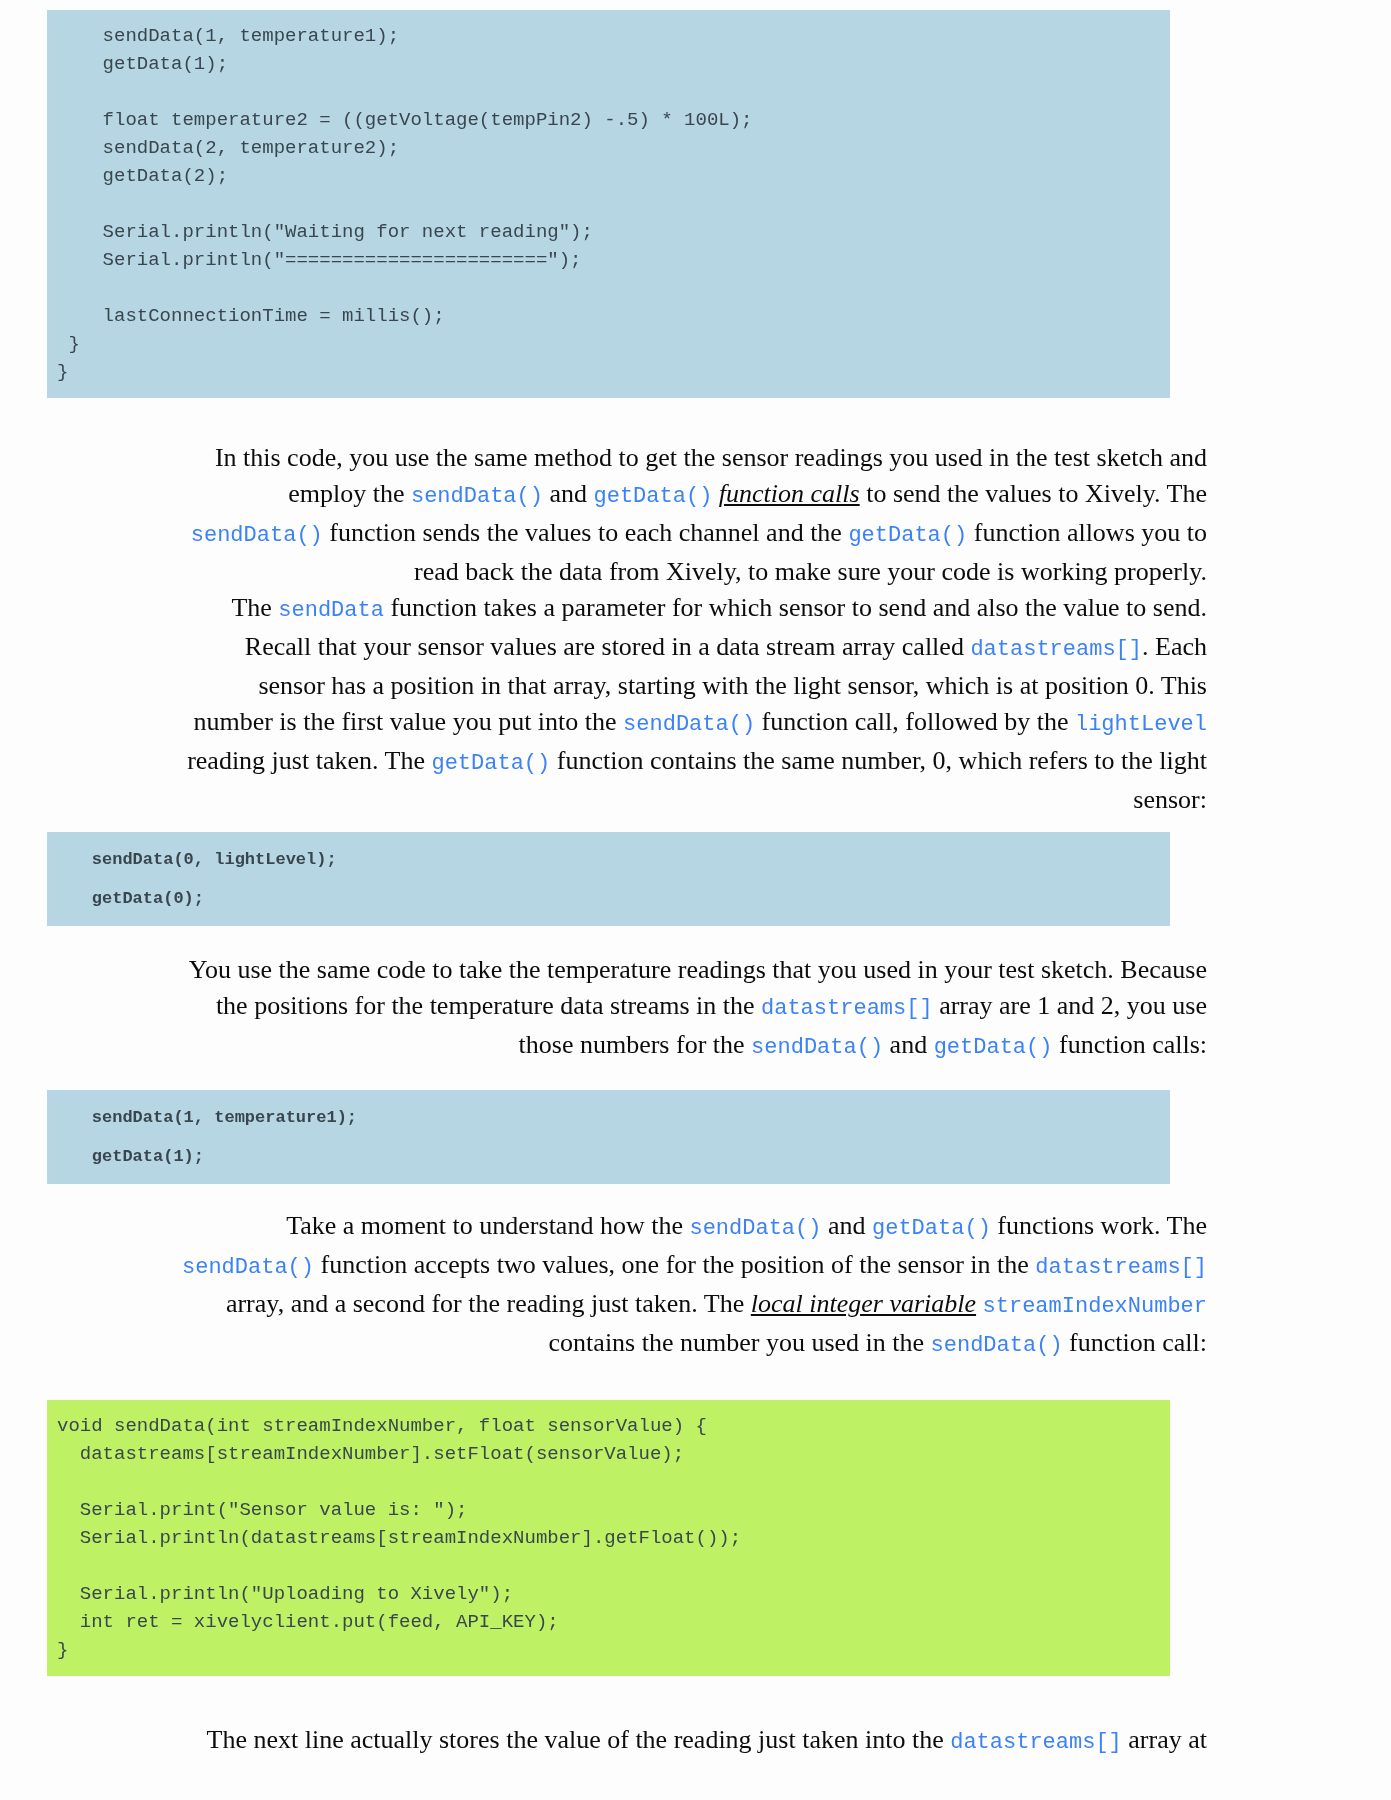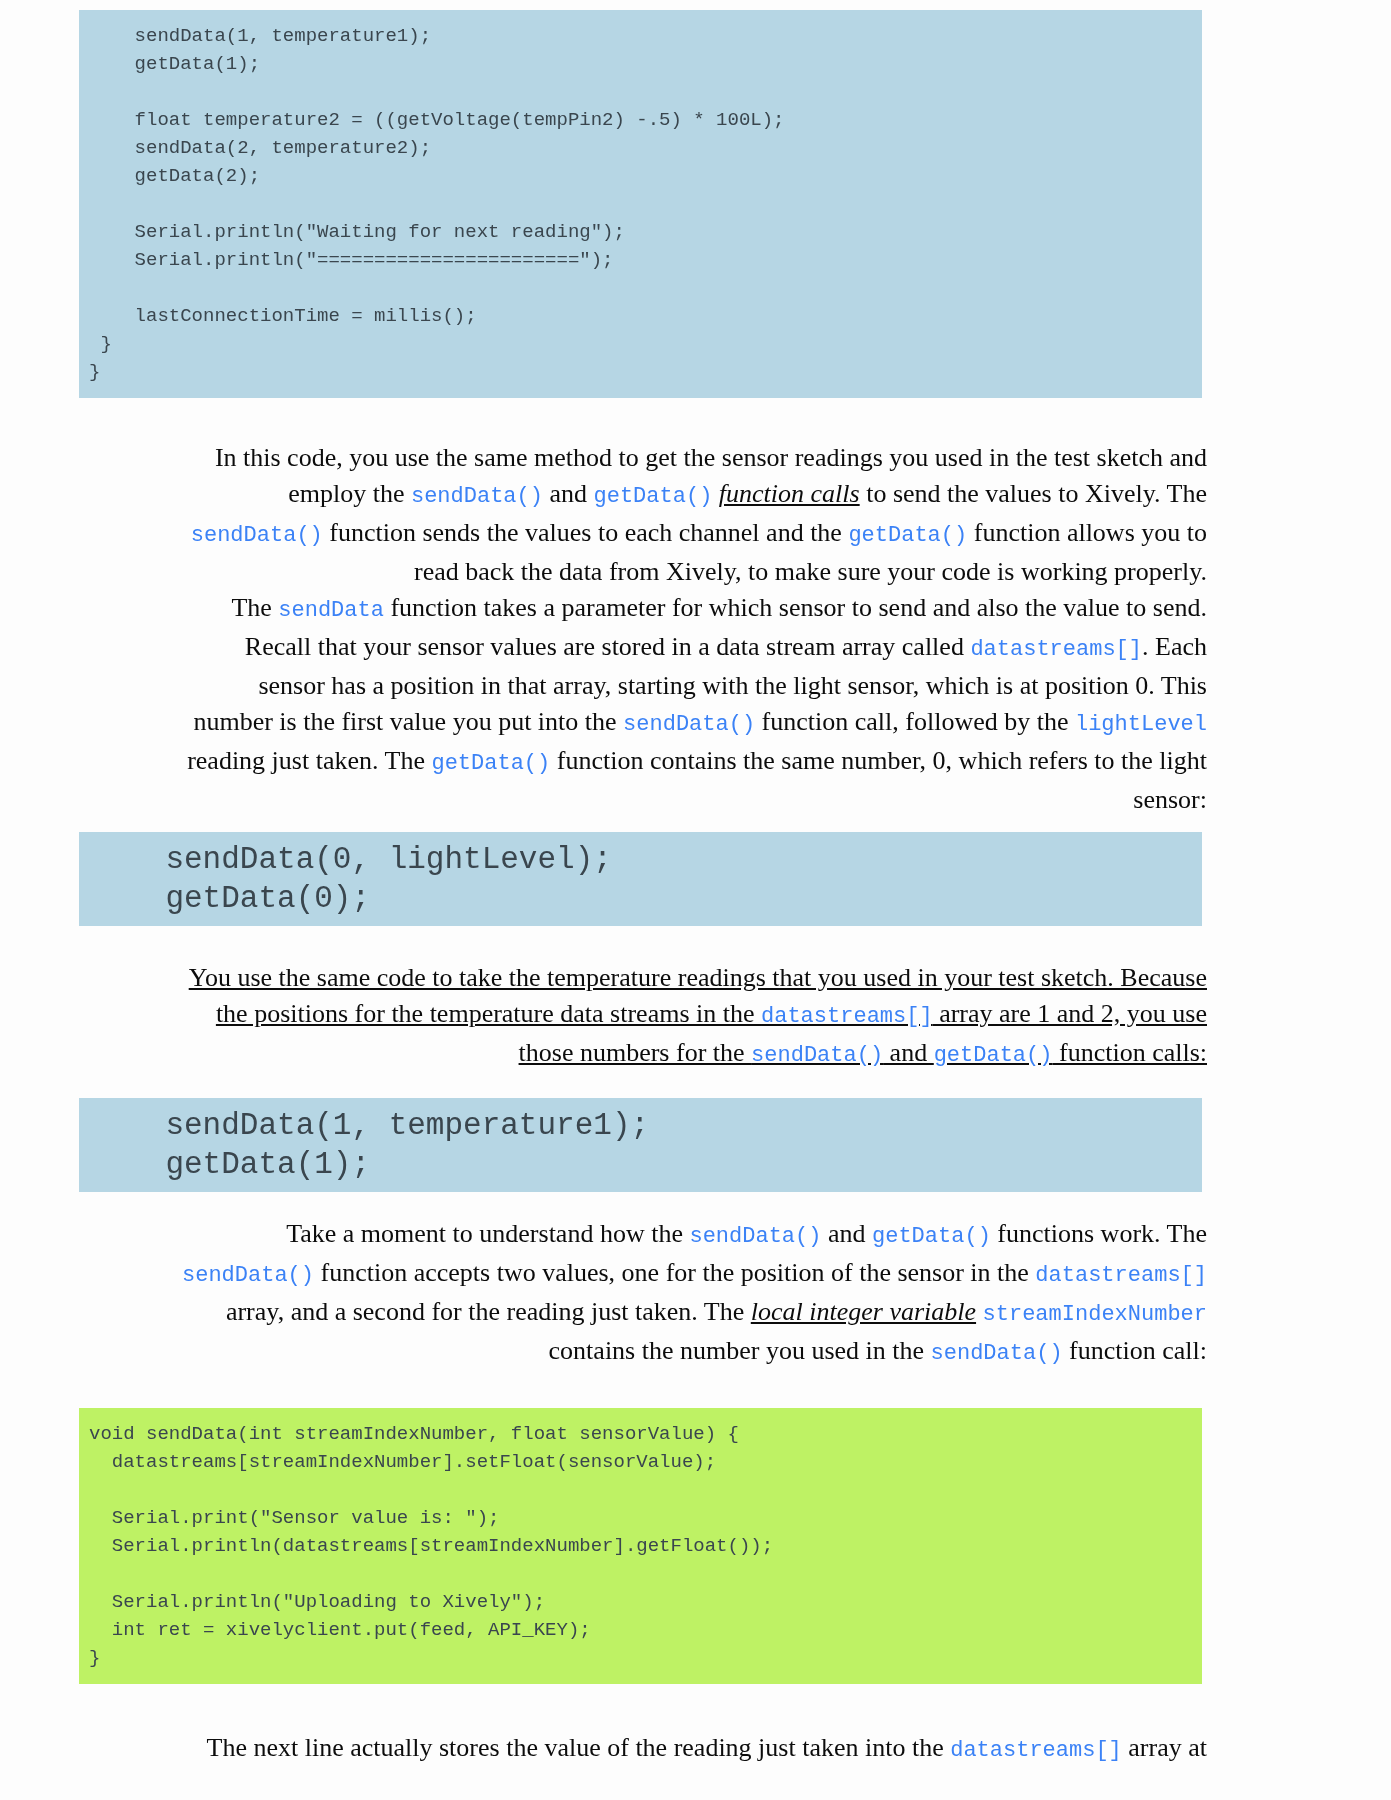--- a/index.html
+++ b/index.html
@@ -9,36 +9,37 @@
   body {
     width: 1391px;
     height: 1800px;
     background: #fdfdfd;
     overflow: hidden;
     font-family: "Liberation Serif", serif;
     color: #0c0c0c;
   }
   .code {
     box-sizing: border-box;
-    margin-left: 79px;
+    margin-left: 47px;
     width: 1123px;
     background: #b6d6e4;
     font-family: "Liberation Mono", monospace;
     white-space: pre;
     color: #3a464e;
   }
   .code.small {
     font-size: 19px;
     line-height: 28px;
     padding: 12px 10px;
   }
   .code.large {
-    font-size: 31px;
+    font-size: 17px;
     line-height: 39px;
-    padding: 8px 12px;
+    padding: 8px 4px;
+    font-weight: bold;
   }
   .para {
     margin-left: 47px;
     width: 1160px;
     font-size: 26px;
     line-height: 36px;
     white-space: nowrap;
     text-align: right;
   }
   .para .run-m {
@@ -47,21 +48,21 @@
     color: #3b82f6;
   }
   .para .run-i {
     font-style: italic;
     text-decoration: underline;
   }
   #code-1 { margin-top: 10px; }
   #para-1 { margin-top: 42px; }
   #para-2 { }
   #code-2 { margin-top: 14px; }
-  #para-3 { margin-top: 34px; text-decoration: underline; }
+  #para-3 { margin-top: 26px; }
   #code-3 { margin-top: 24px; }
   #para-4 { margin-top: 24px; }
   #code-4 { margin-top: 36px; }
   #para-5 { margin-top: 46px; }
 </style>
 </head>
 <body style="background: rgb(253, 253, 253); color: rgb(12, 12, 12);">
 
 <div>
   <div id="code-1" class="code small" style="background: rgb(182, 214, 228); color: rgb(58, 70, 78);">    sendData(1, temperature1);

